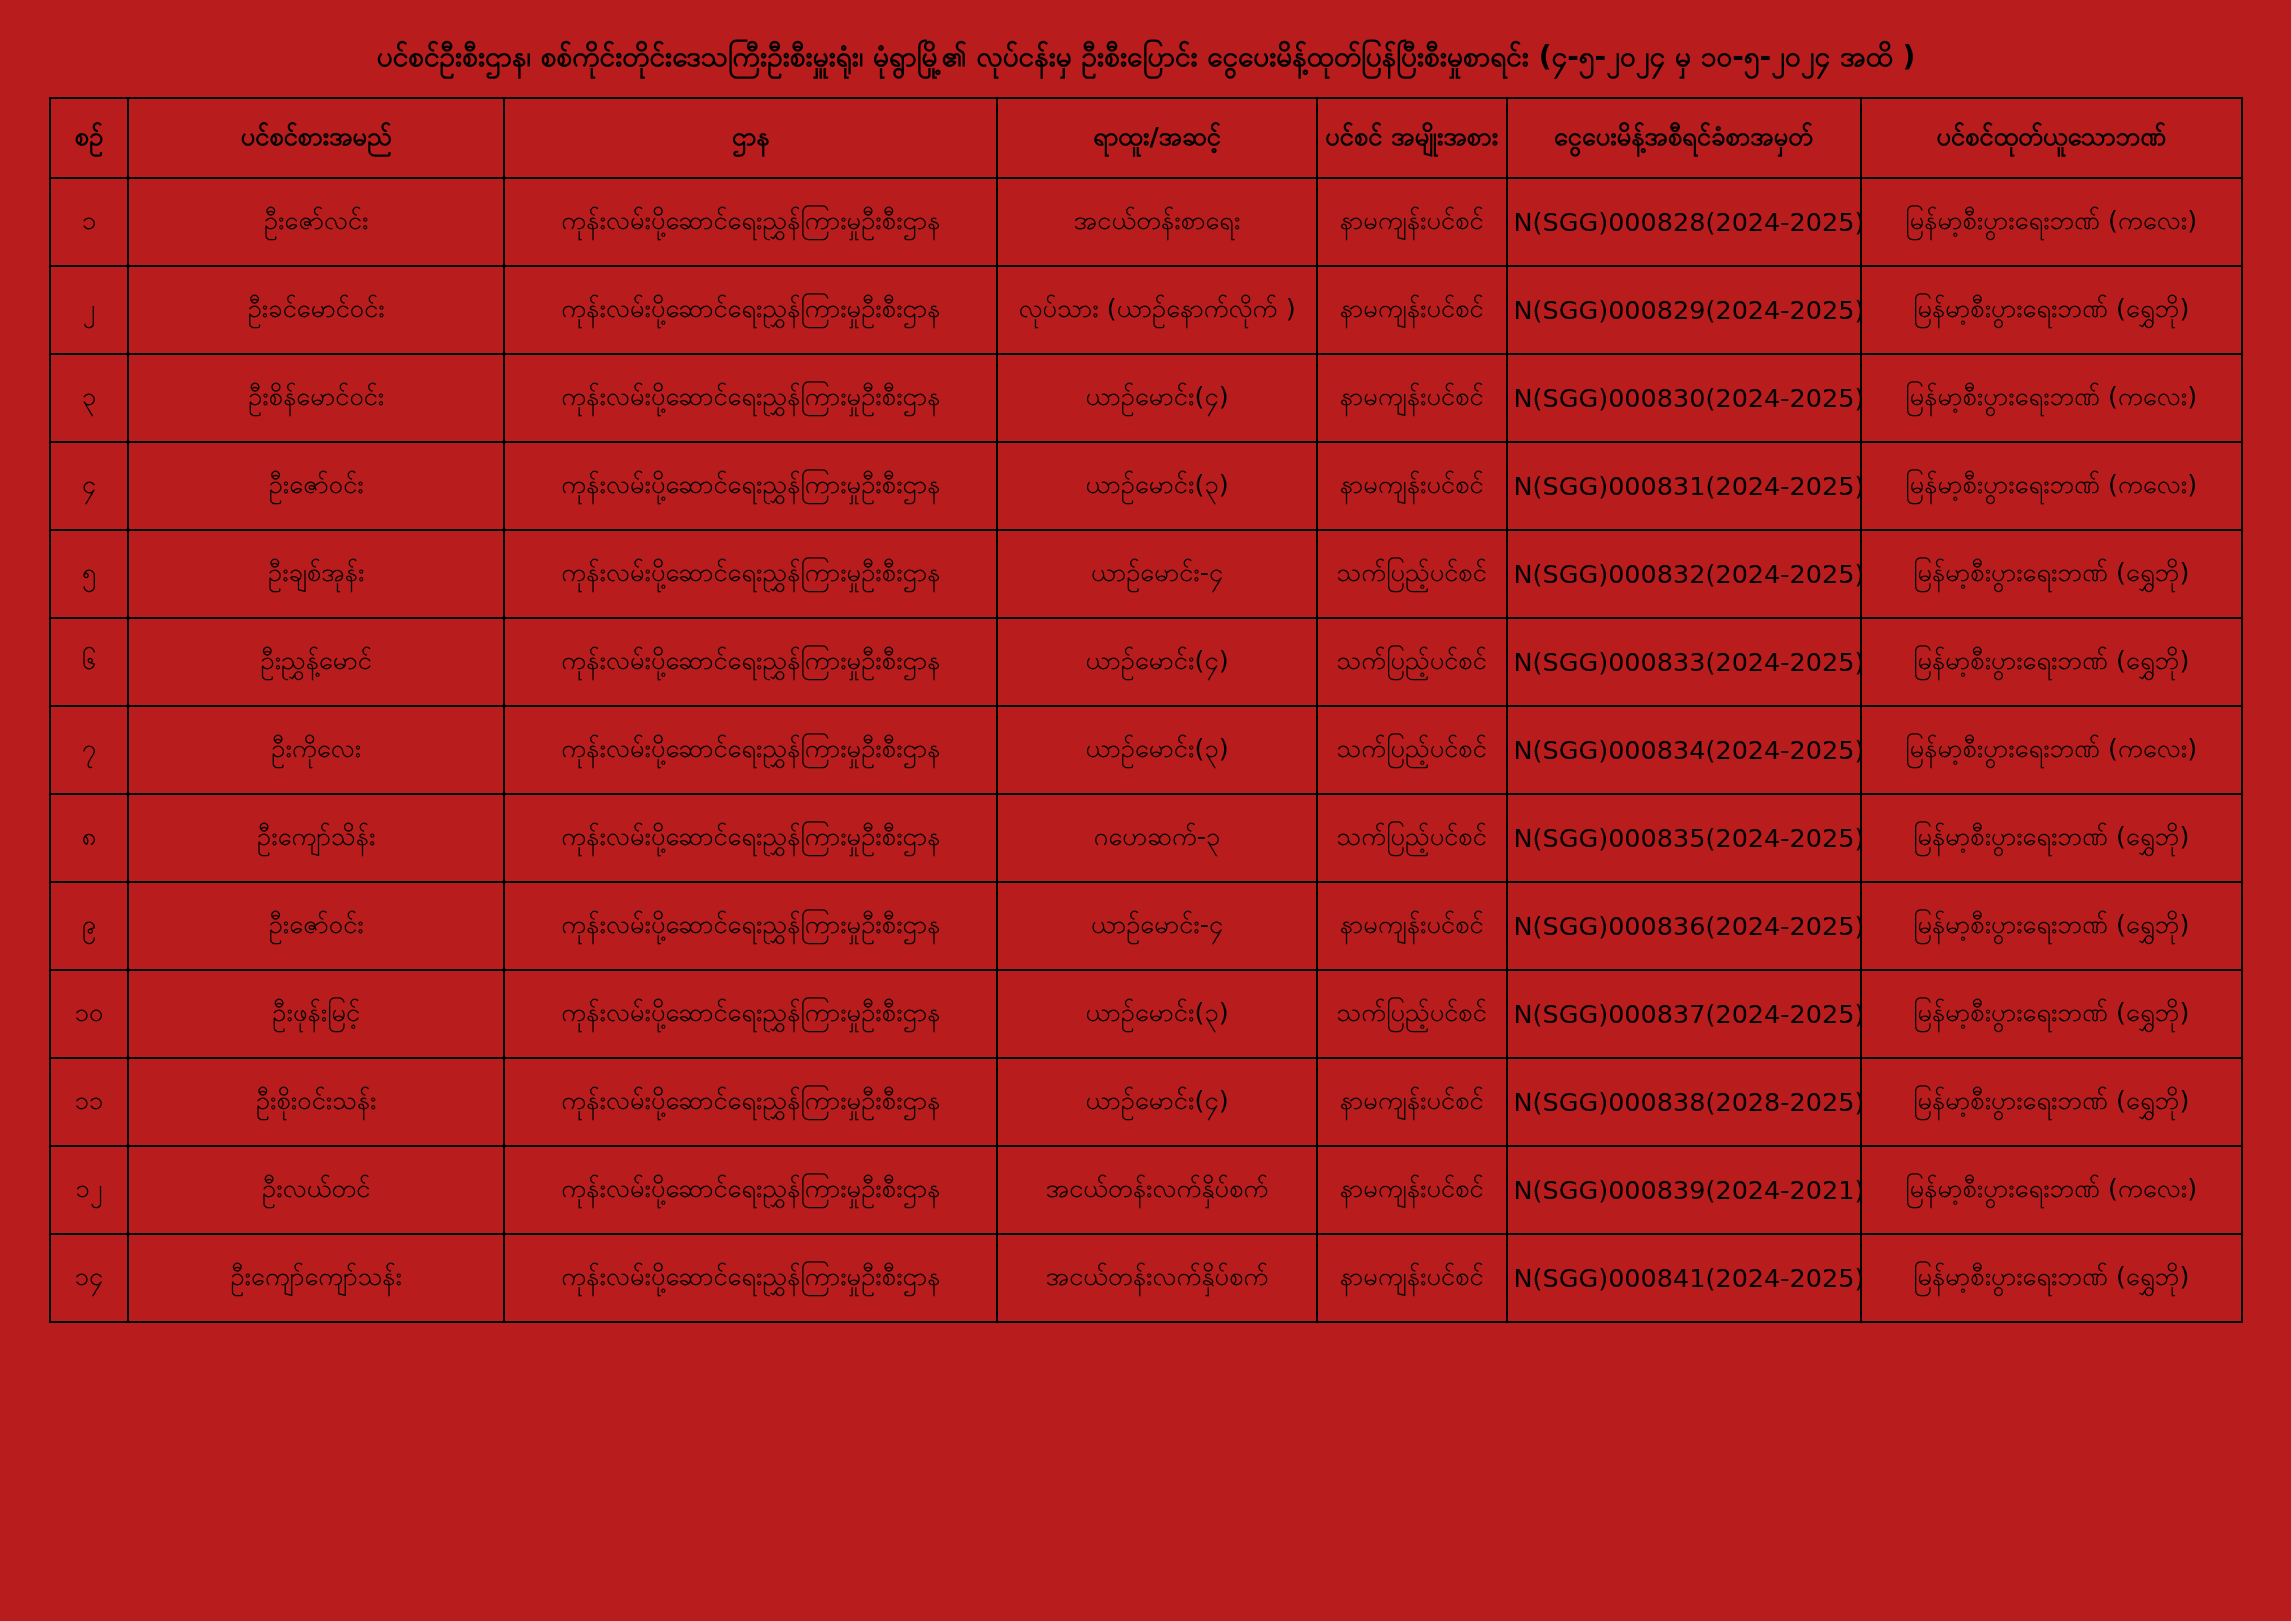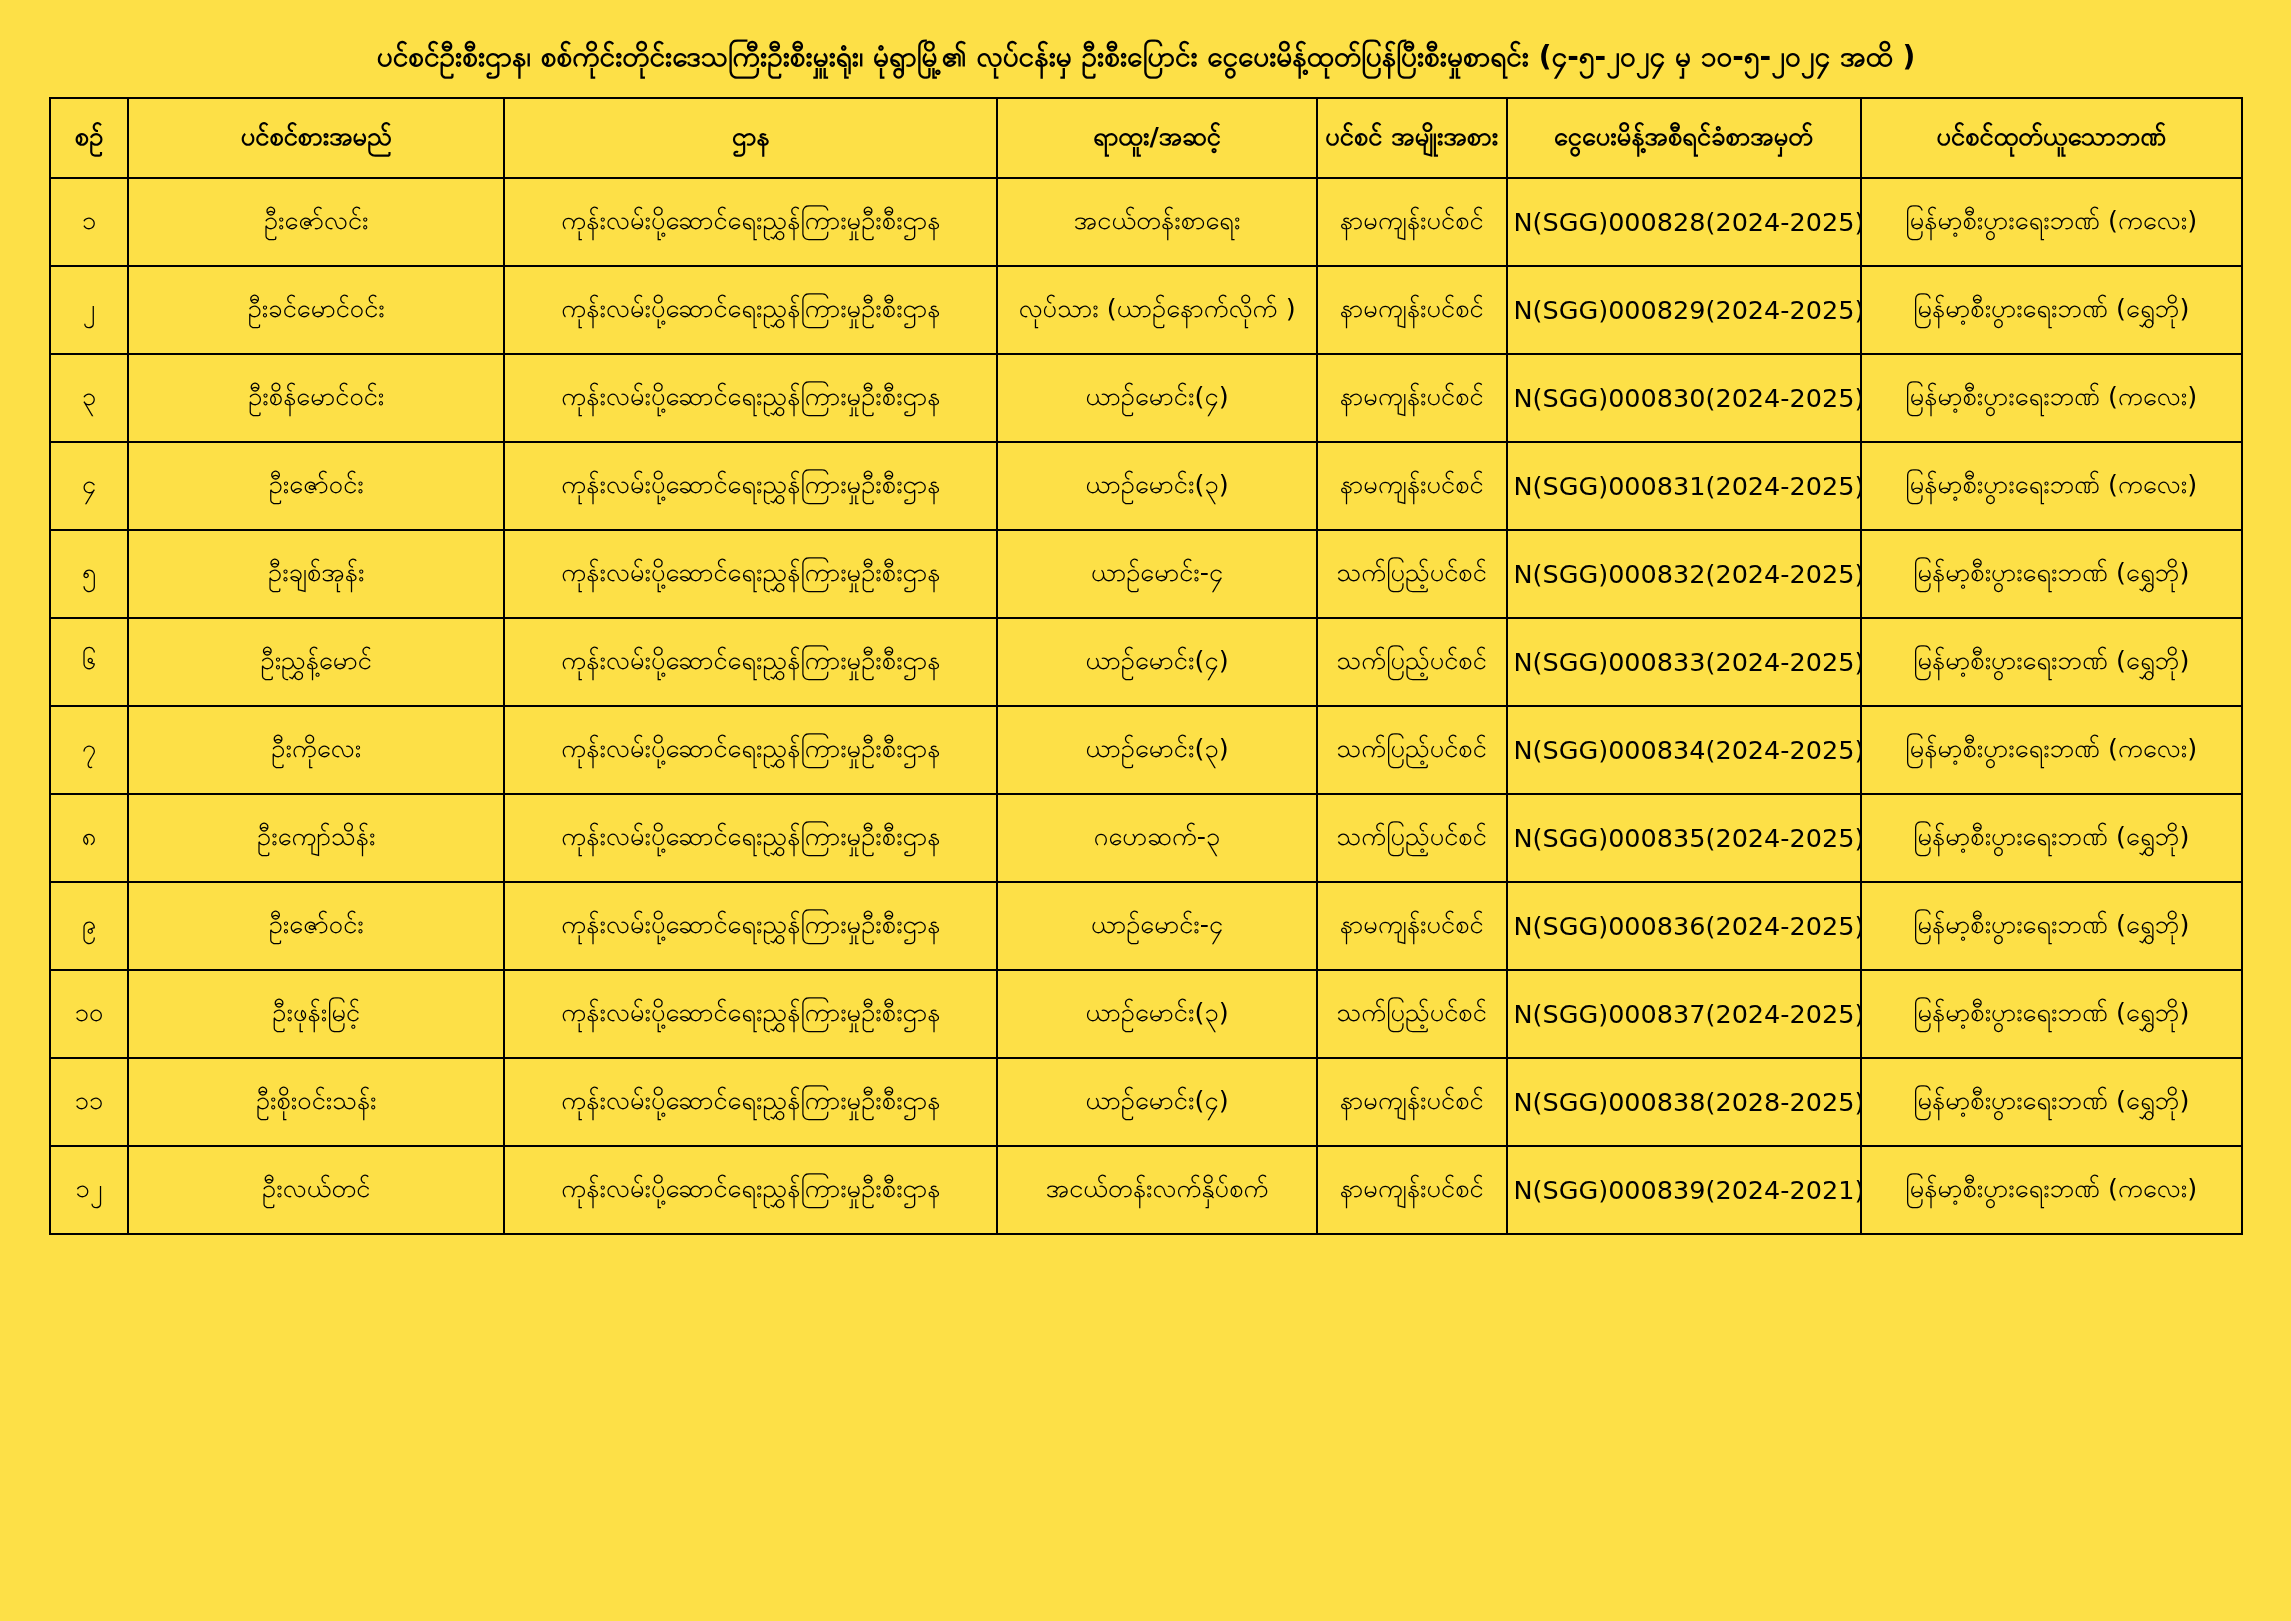--- a/index.html
+++ b/index.html
@@ -5,21 +5,21 @@
   html, body {
     margin: 0;
     padding: 0;
     background: #ffffff;
     font-family: "DejaVu Sans", sans-serif;
     color: #000000;
   }
   .page {
     width: 2292px;
     height: 1621px;
-    background: #fde047;
+    background: #b91c1c;
     box-sizing: border-box;
     padding: 25.5px 49px 0 49px;
     overflow: hidden;
   }
   .doc-title {
     text-align: center;
     font-size: 28px;
     font-weight: bold;
     margin: 13.7px 0 21.6px 0;
     line-height: 1.3;
@@ -191,17 +191,26 @@
         </tr>
         <tr>
           <td class="col0">၁၂</td>
           <td class="col1">ဦးလယ်တင်</td>
           <td class="col2">ကုန်းလမ်းပို့ဆောင်ရေးညွှန်ကြားမှုဦးစီးဌာန</td>
           <td class="col3">အငယ်တန်းလက်နှိပ်စက်</td>
           <td class="col4">နာမကျန်းပင်စင်</td>
           <td class="col5">N(SGG)000839(2024-2021)</td>
           <td class="col6">မြန်မာ့စီးပွားရေးဘဏ် (ကလေး)</td>
         </tr>
+        <tr>
+          <td class="col0">၁၄</td>
+          <td class="col1">ဦးကျော်ကျော်သန်း</td>
+          <td class="col2">ကုန်းလမ်းပို့ဆောင်ရေးညွှန်ကြားမှုဦးစီးဌာန</td>
+          <td class="col3">အငယ်တန်းလက်နှိပ်စက်</td>
+          <td class="col4">နာမကျန်းပင်စင်</td>
+          <td class="col5">N(SGG)000841(2024-2025)</td>
+          <td class="col6">မြန်မာ့စီးပွားရေးဘဏ် (ရွှေဘို)</td>
+        </tr>
       </tbody>
   </table>
 
 </div>
 
 
 </body></html>

